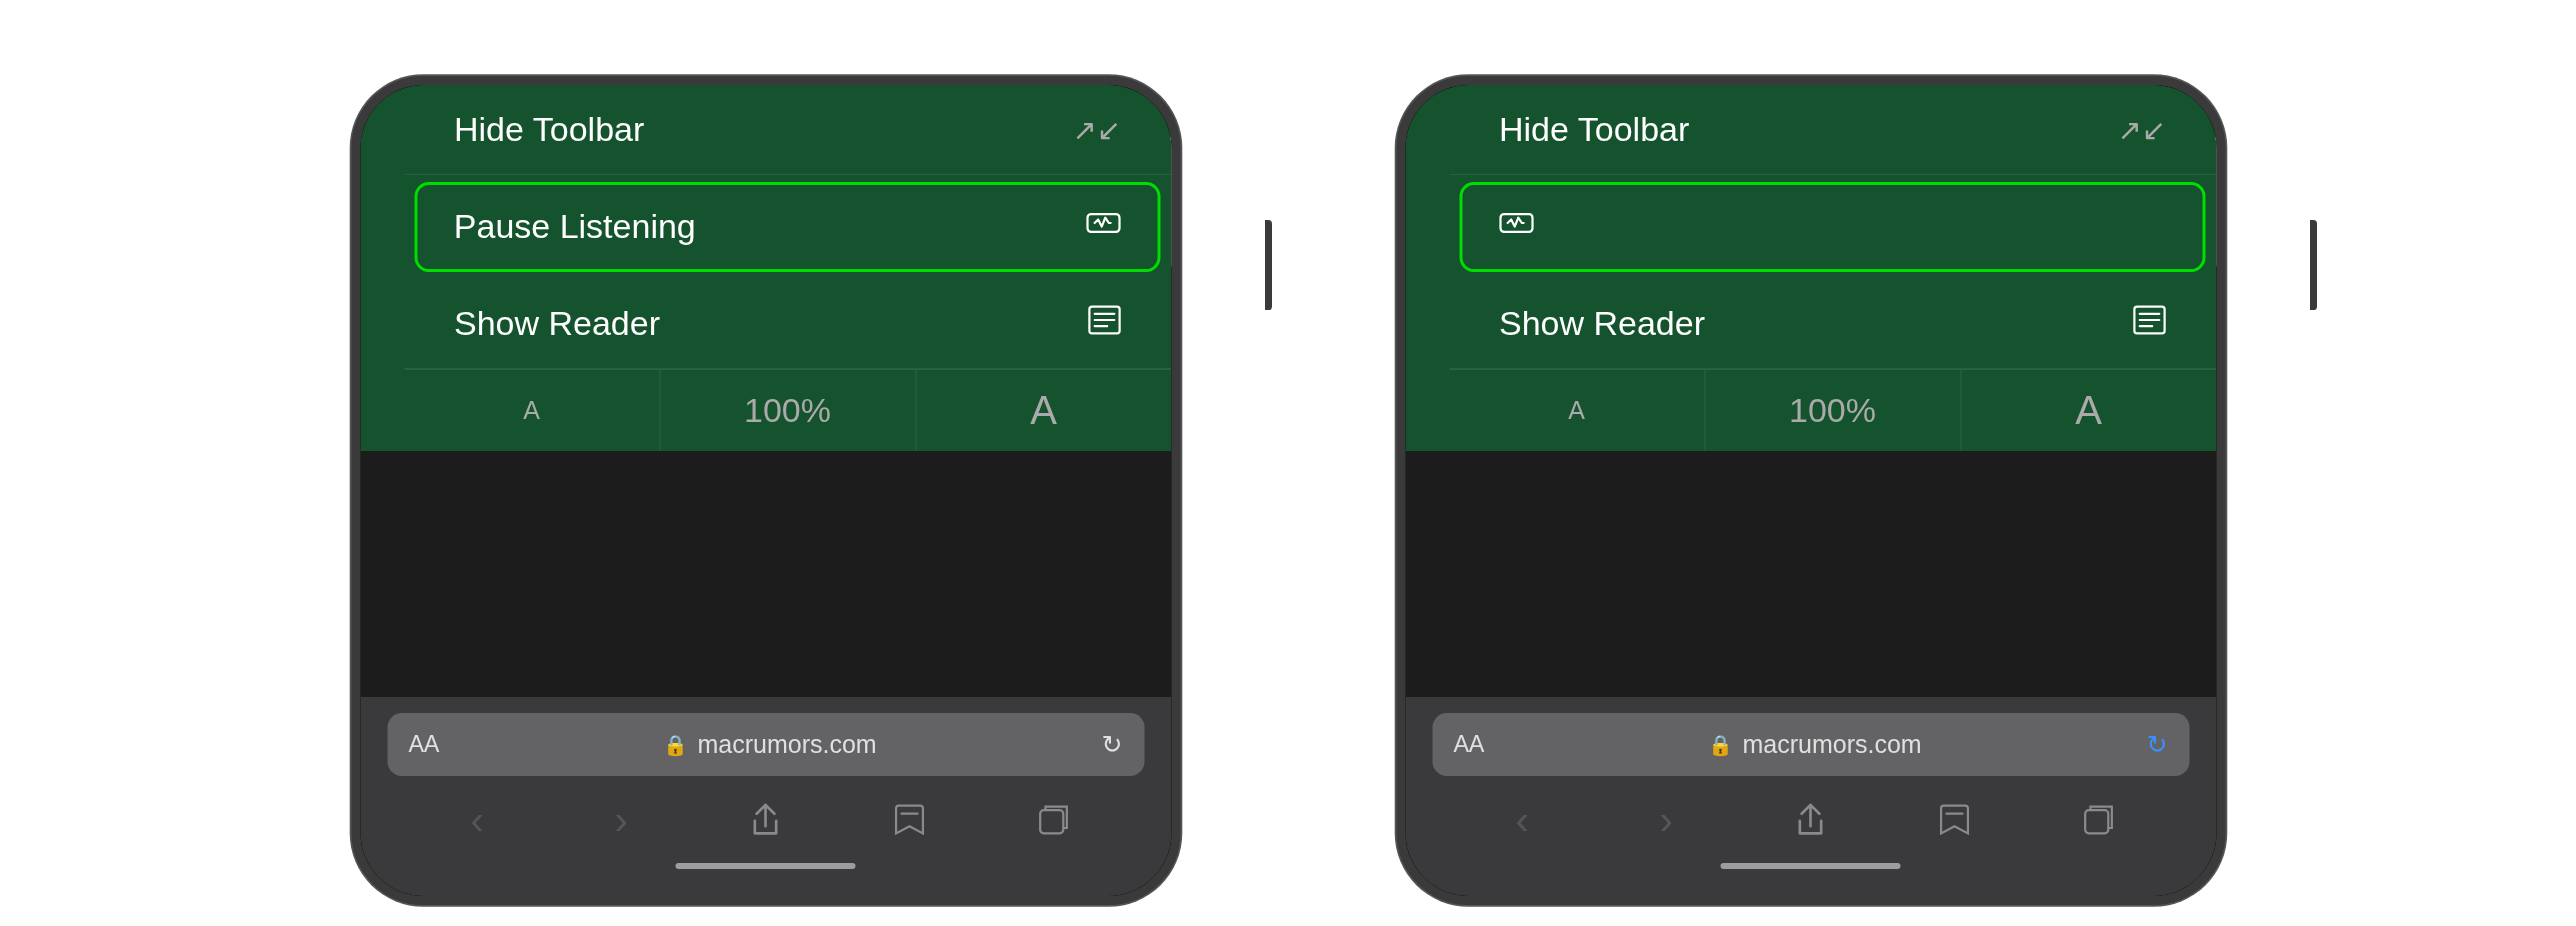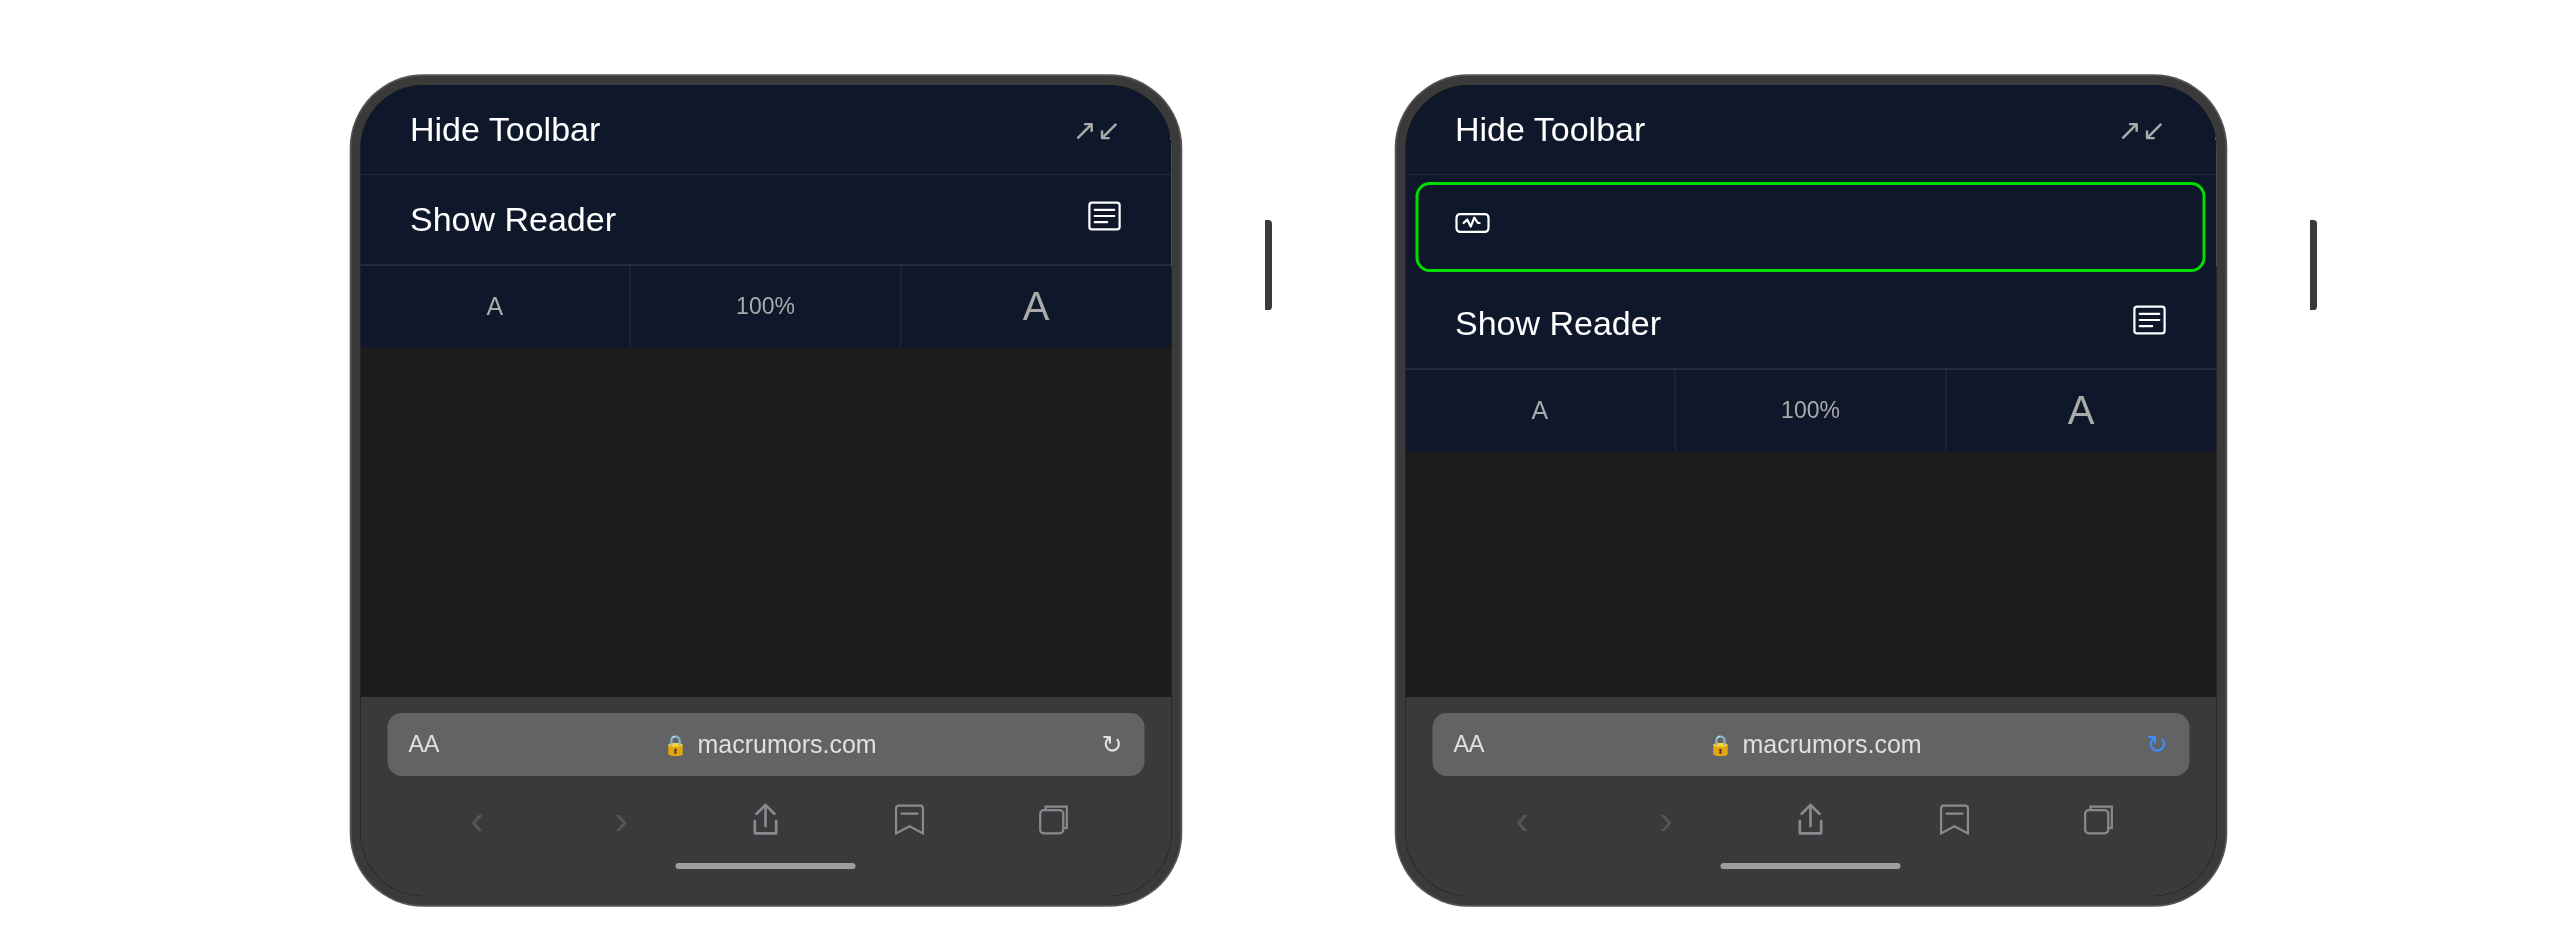--- a/index.html
+++ b/index.html
@@ -84,23 +84,24 @@
       color: #2a2a2a;
       line-height: 1;
     }
 
     
     .menu-overlay {
       position: absolute;
       top: 0;
       left: 0;
       right: 0;
-      background: #0f172a;
+      background: #14532d;
       border-radius: 63px 63px 0 0;
       z-index: 10;
+      padding-left: 44px;
     }
 
     .menu-item {
       display: flex;
       align-items: center;
       justify-content: space-between;
       padding: 0 50px;
       height: 90px;
       border-bottom: 0.9px solid rgba(255,255,255,0.08);
       position: relative;
@@ -151,21 +152,21 @@
       font-size: 25px;
       color: #aaa;
     }
 
     .font-a-large {
       font-size: 40px;
       color: #aaa;
     }
 
     .font-percent {
-      font-size: 23px;
+      font-size: 34px;
       color: #aaa;
     }
 
     
     .browser-bar-area {
       position: absolute;
       bottom: 0;
       left: 0;
       right: 0;
       background: #3a3a3c;
@@ -271,20 +272,29 @@
           <div class="bg-circle">O</div>
         </div>
 
         <div class="menu-overlay">
 
           <div class="menu-item">
             <span class="menu-item-text">Hide Toolbar</span>
             <span class="arrow-icon">↗↙</span>
           </div>
 
+          <div class="menu-item highlighted">
+            <span class="menu-item-text">Pause Listening</span>
+            <span class="menu-item-icon">
+              <svg width="36" height="32" viewBox="0 0 40 36" fill="none">
+                <rect x="2" y="8" width="36" height="20" rx="4" stroke="white" stroke-width="2.5" fill="none"></rect>
+                <path d="M10 18 L14 14 L18 22 L22 12 L26 18 L28 18" stroke="white" stroke-width="2.5" stroke-linecap="round" stroke-linejoin="round" fill="none"></path>
+              </svg>
+            </span>
+          </div>
 
           <div class="menu-item">
             <span class="menu-item-text">Show Reader</span>
             <span class="menu-item-icon">
               <svg width="34" height="32" viewBox="0 0 38 36" fill="none">
                 <rect x="2" y="3" width="34" height="30" rx="3" stroke="white" stroke-width="2.5" fill="none"></rect>
                 <line x1="8" y1="11" x2="30" y2="11" stroke="white" stroke-width="2.5" stroke-linecap="round"></line>
                 <line x1="8" y1="18" x2="30" y2="18" stroke="white" stroke-width="2.5" stroke-linecap="round"></line>
                 <line x1="8" y1="25" x2="22" y2="25" stroke="white" stroke-width="2.5" stroke-linecap="round"></line>
               </svg>

